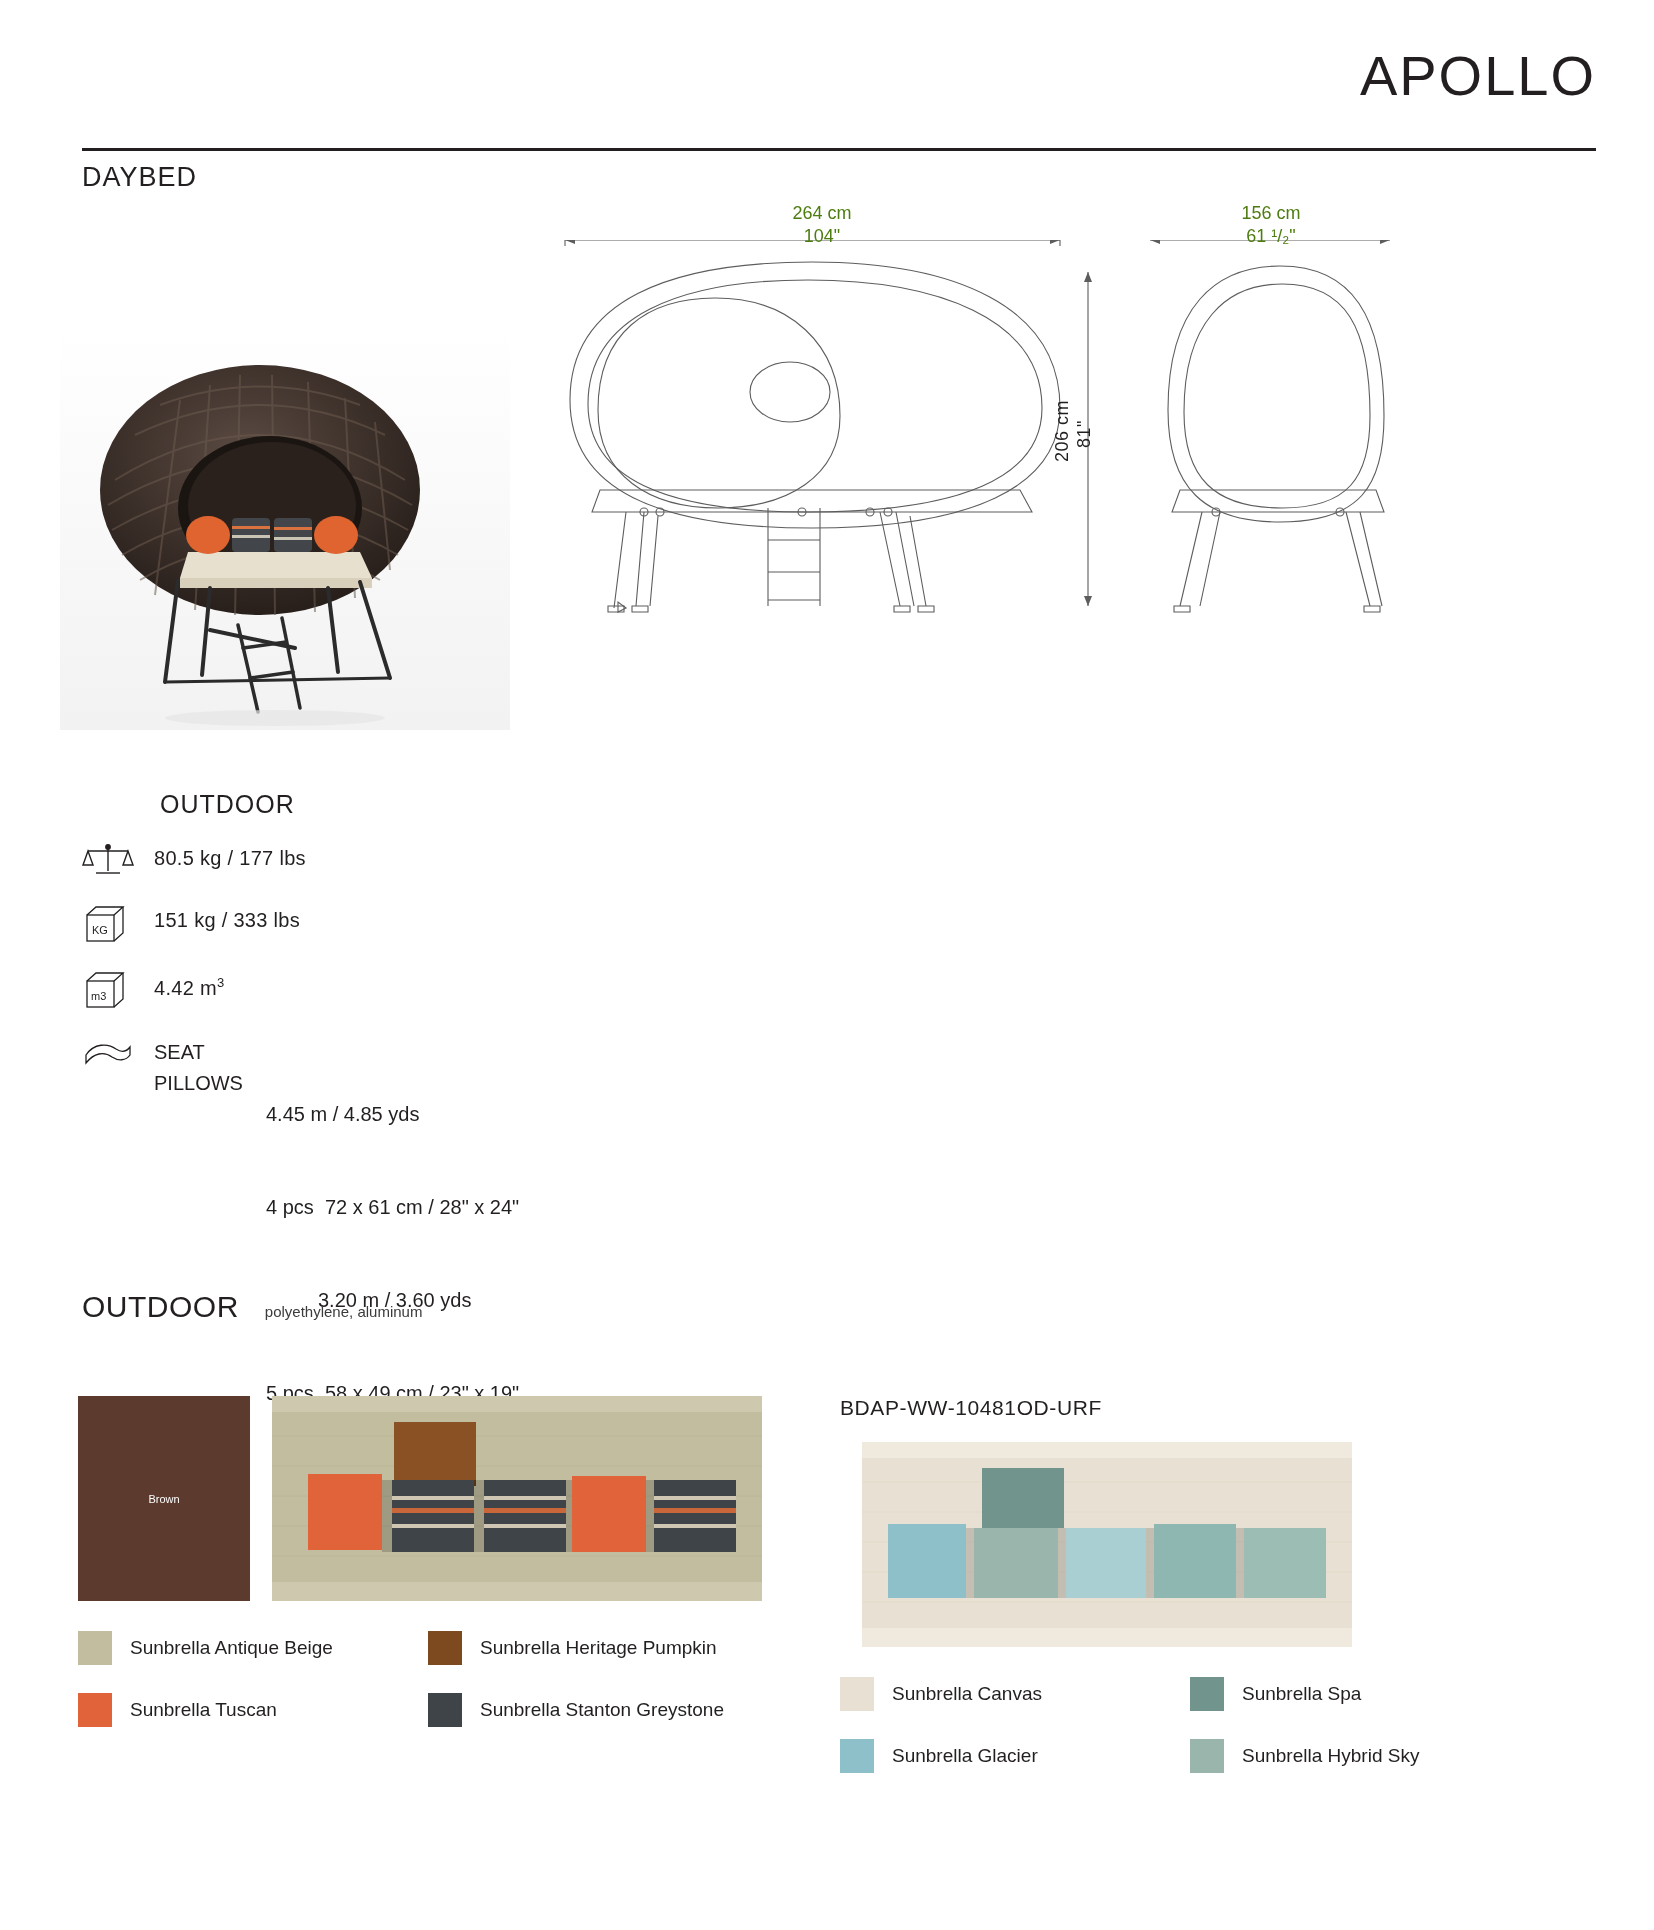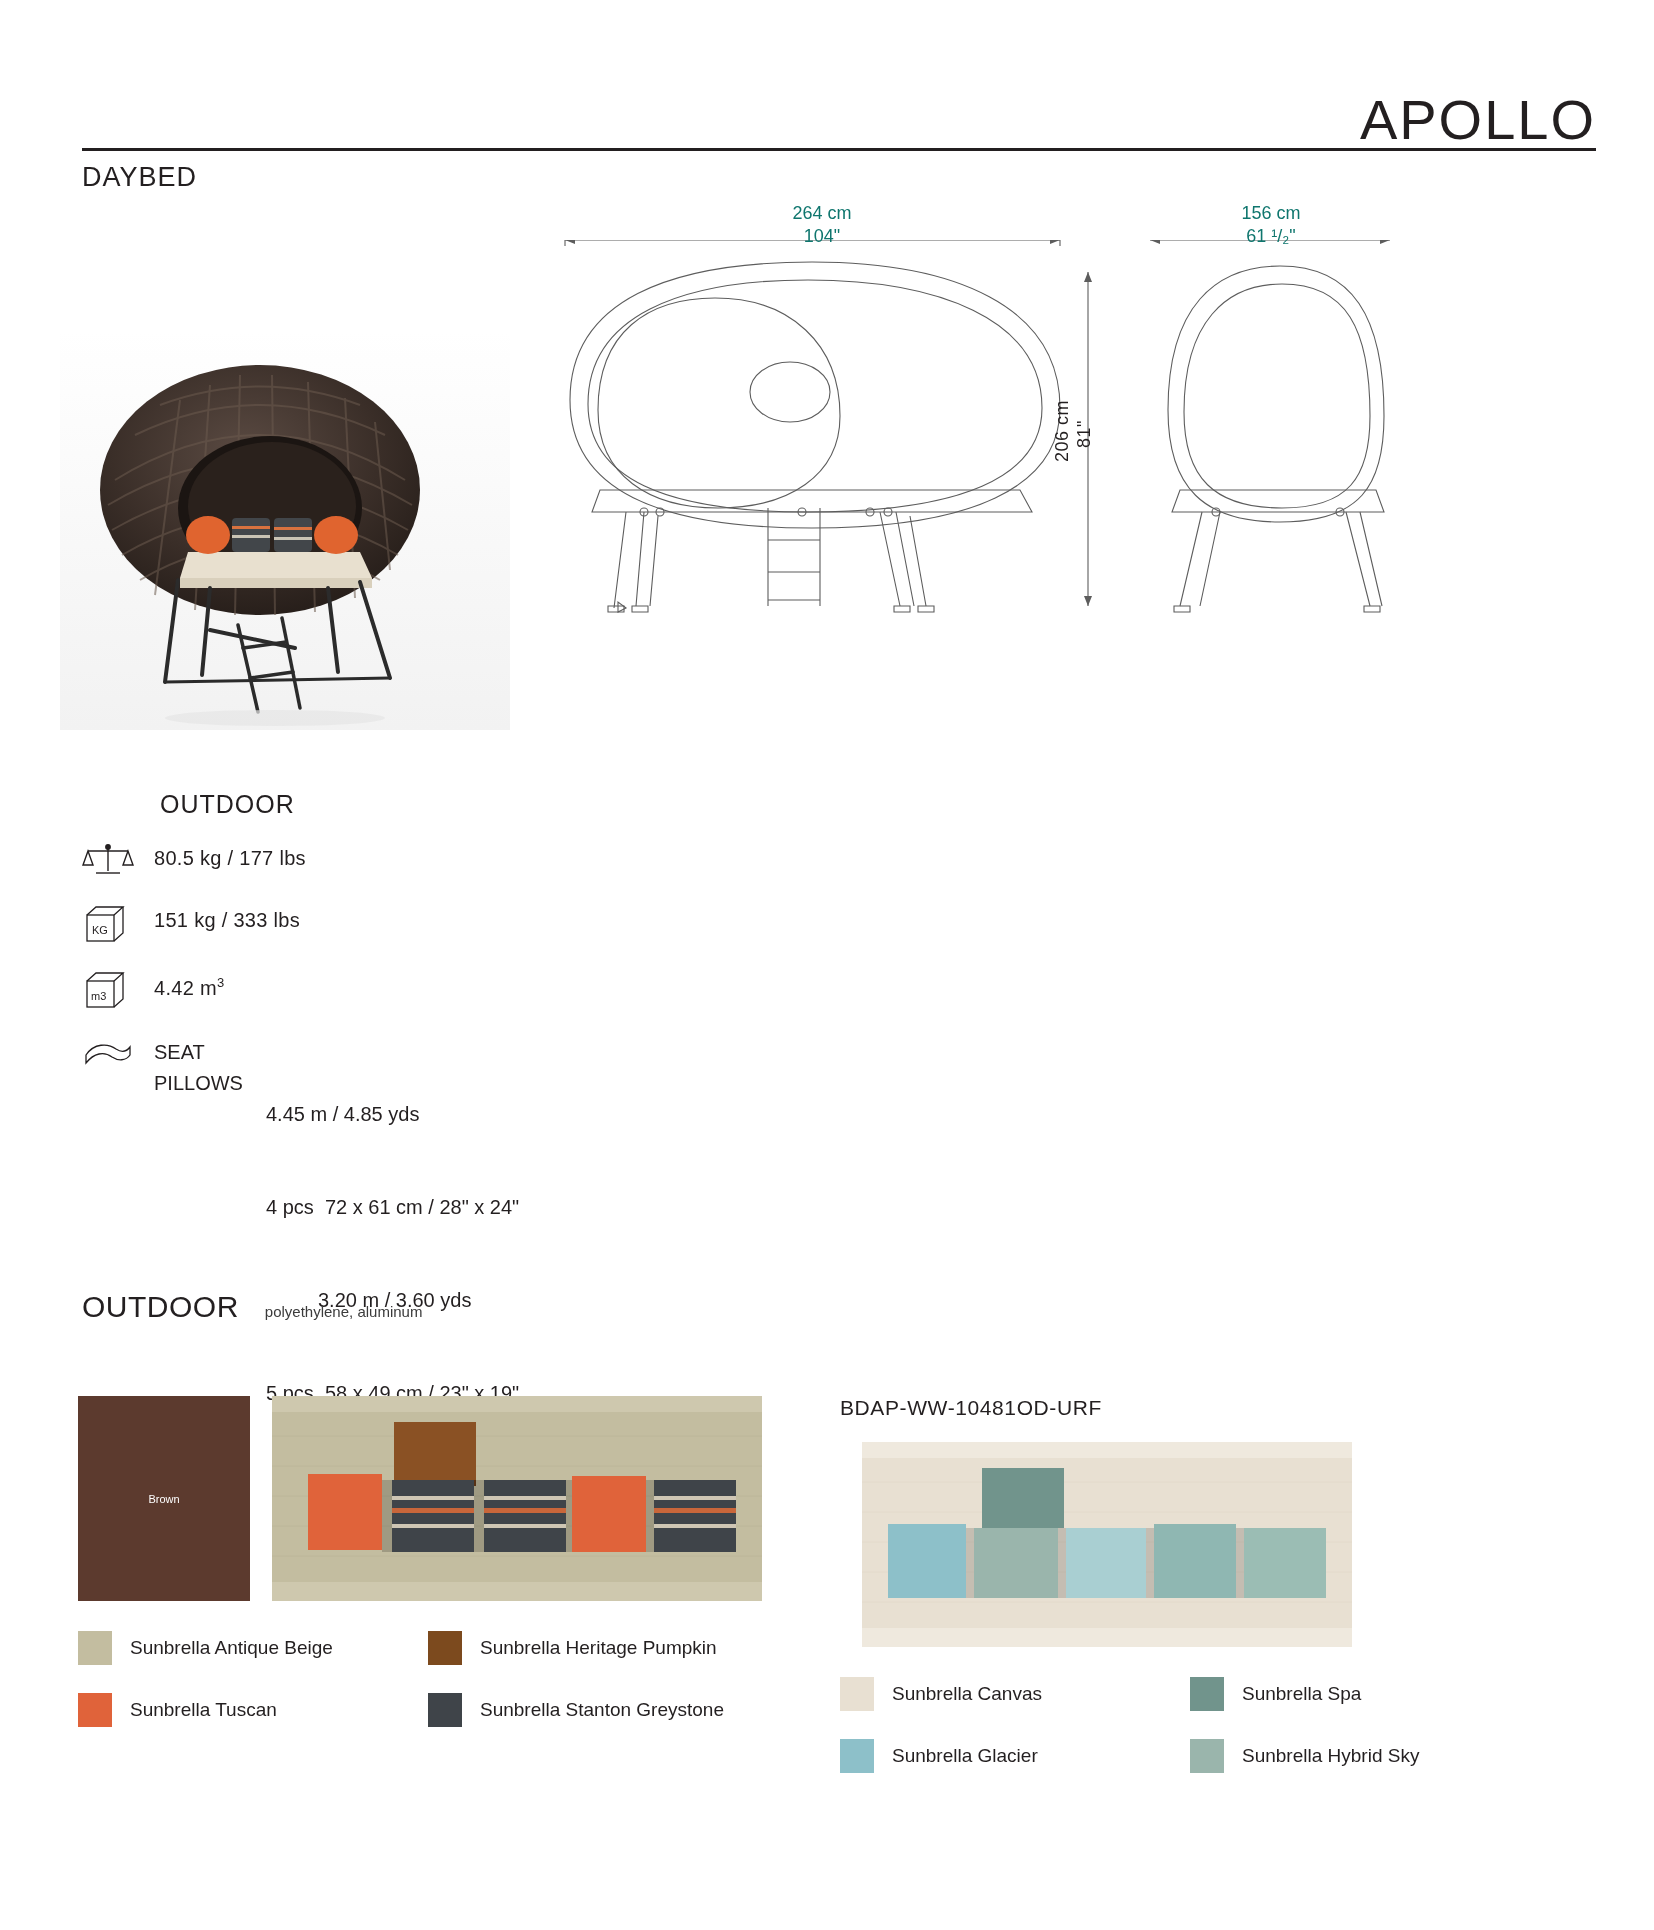--- a/index.html
+++ b/index.html
@@ -19,21 +19,20 @@
   
   .brand-title {
     position: absolute;
     top: 48px;
     right: 58px;
     font-size: 56px;
     letter-spacing: 2px;
     font-weight: 400;
     color: #231f20;
     line-height: 1;
-    margin-top: 44px;
   }
   .header-rule {
     position: absolute;
     left: 82px;
     right: 58px;
     top: 148px;
     height: 3px;
     background: #231f20;
   }
   .product-type {
@@ -60,21 +59,21 @@
     position: absolute;
     left: 540px;
     top: 240px;
     width: 960px;
     height: 500px;
   }
   .dim-label {
     position: absolute;
     font-size: 18px;
     text-align: center;
-    color: #0f766e;
+    color: #4d7c0f;
     line-height: 1.25;
   }
   .dim-vert {
     position: absolute;
     font-size: 18px;
     color: #231f20;
     writing-mode: vertical-rl;
     transform: rotate(180deg);
     letter-spacing: 0.5px;
   }

